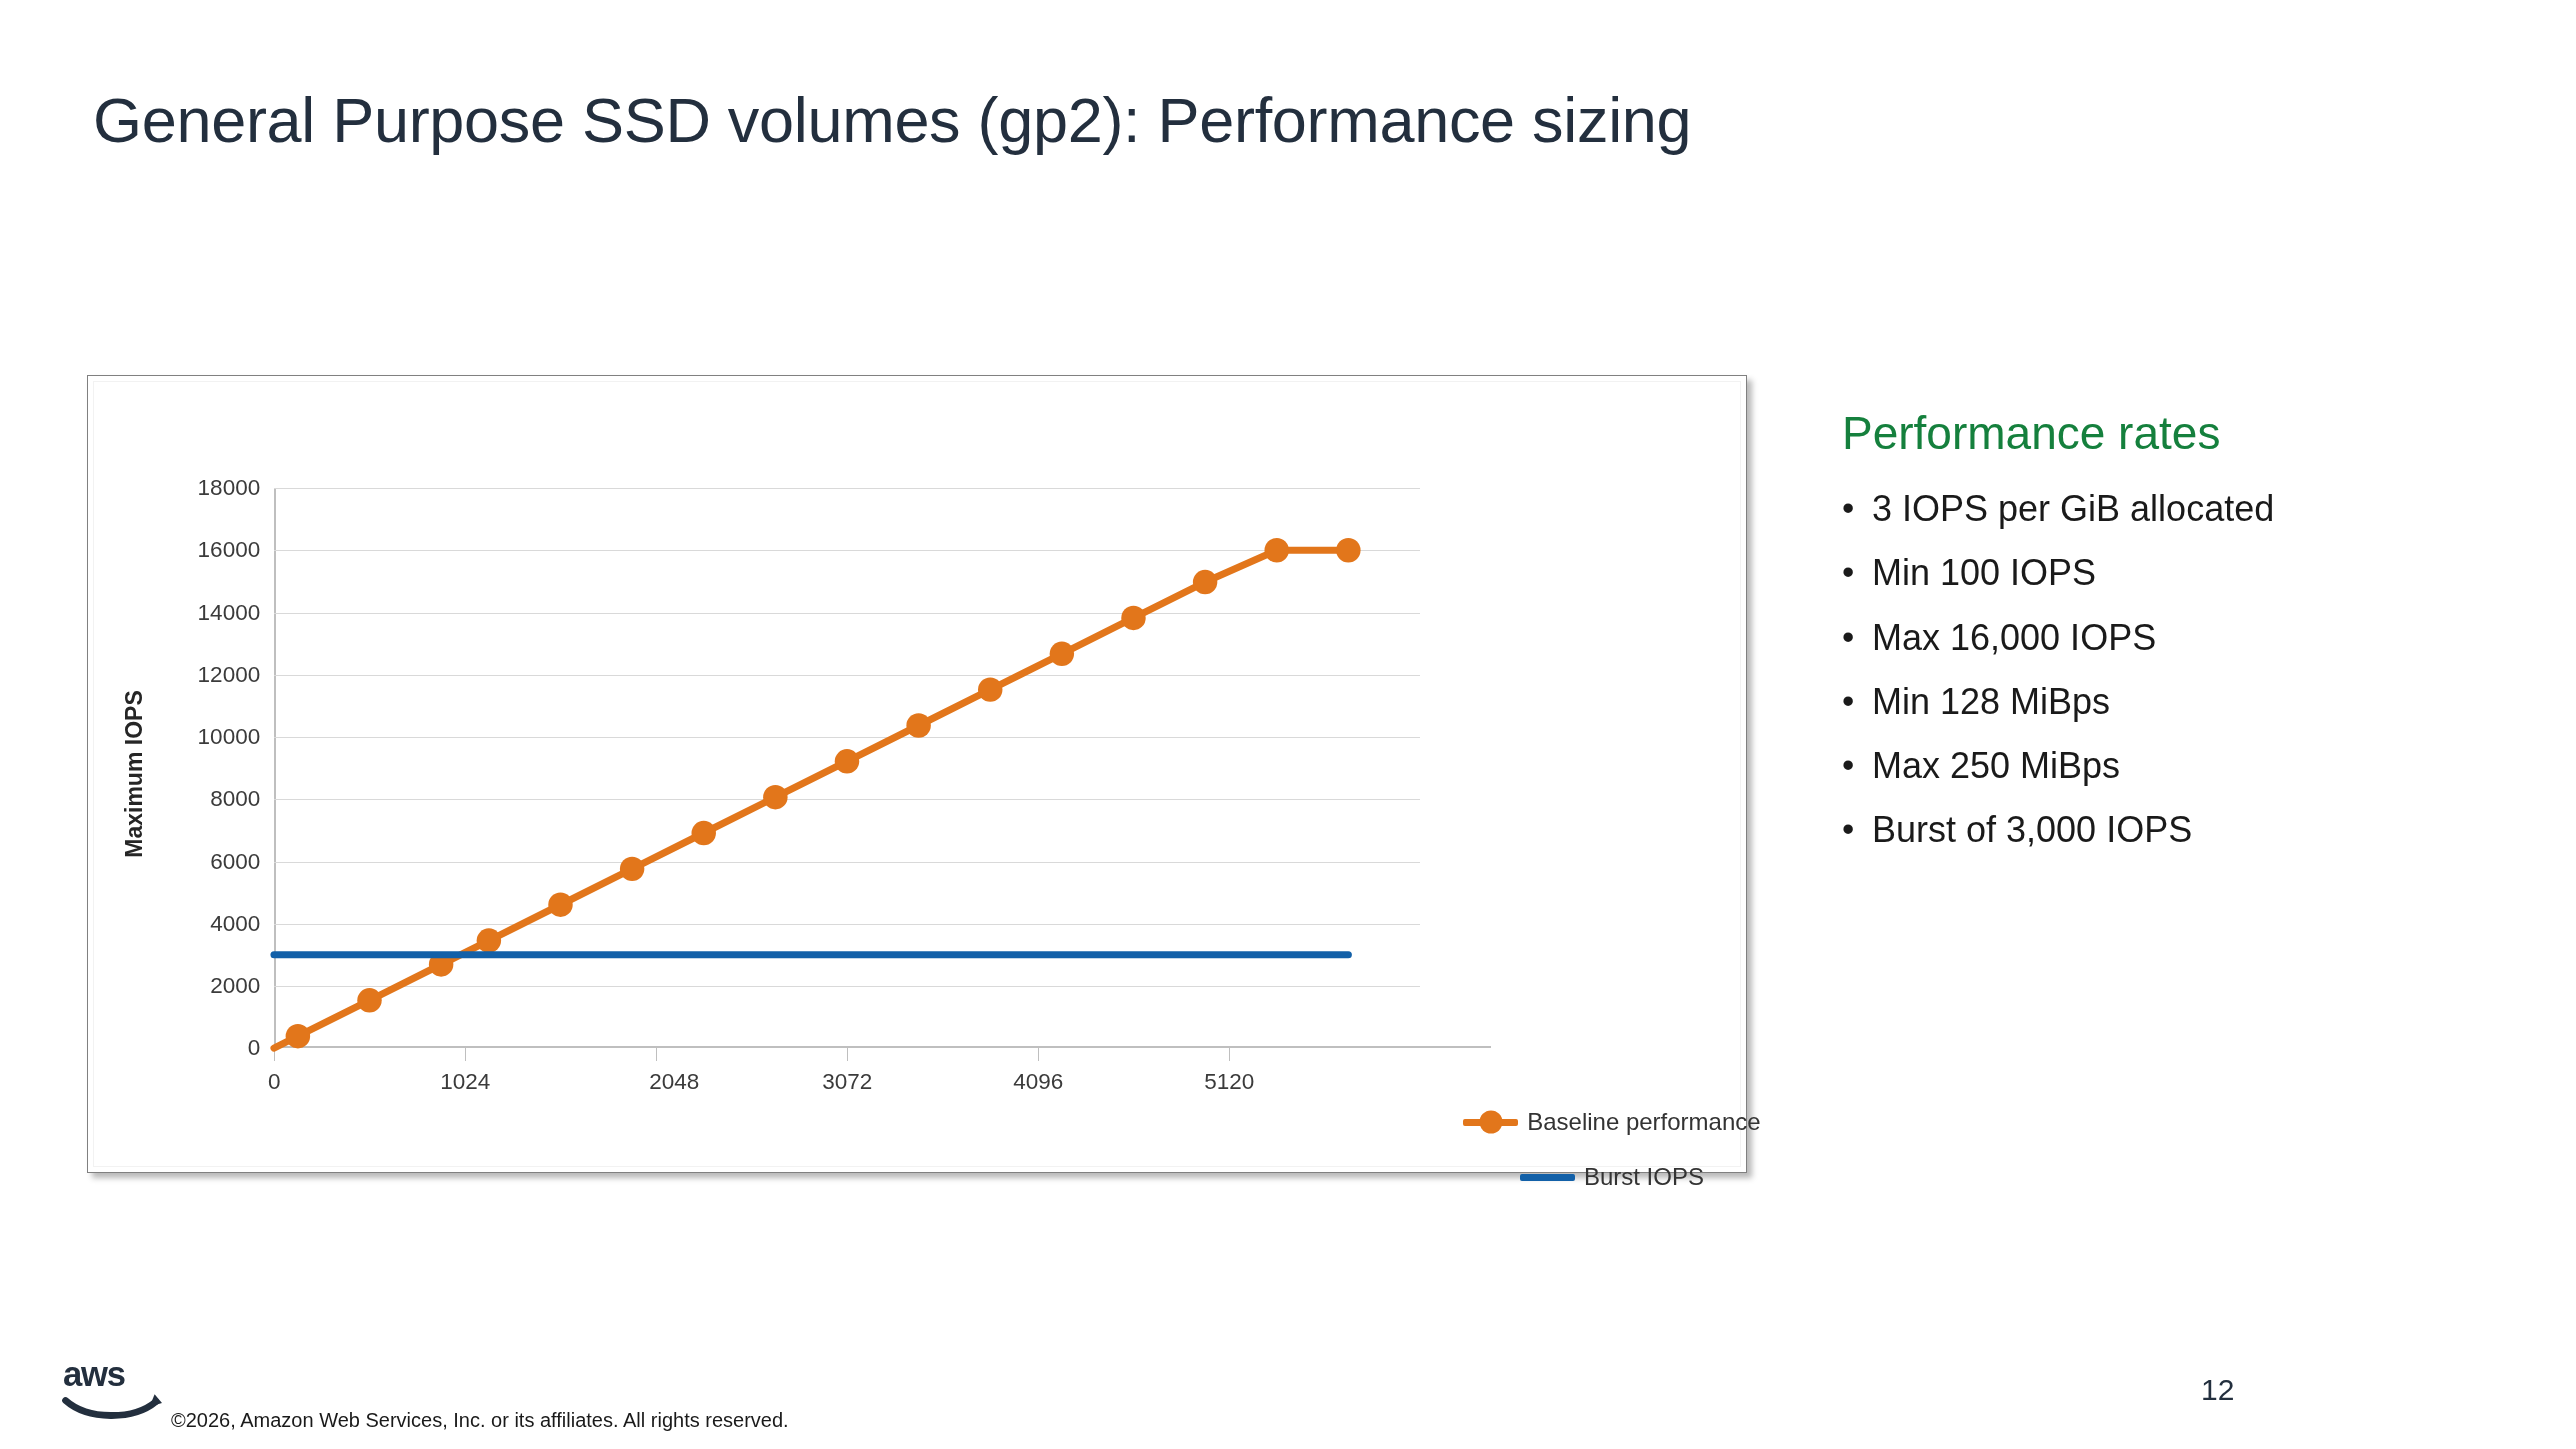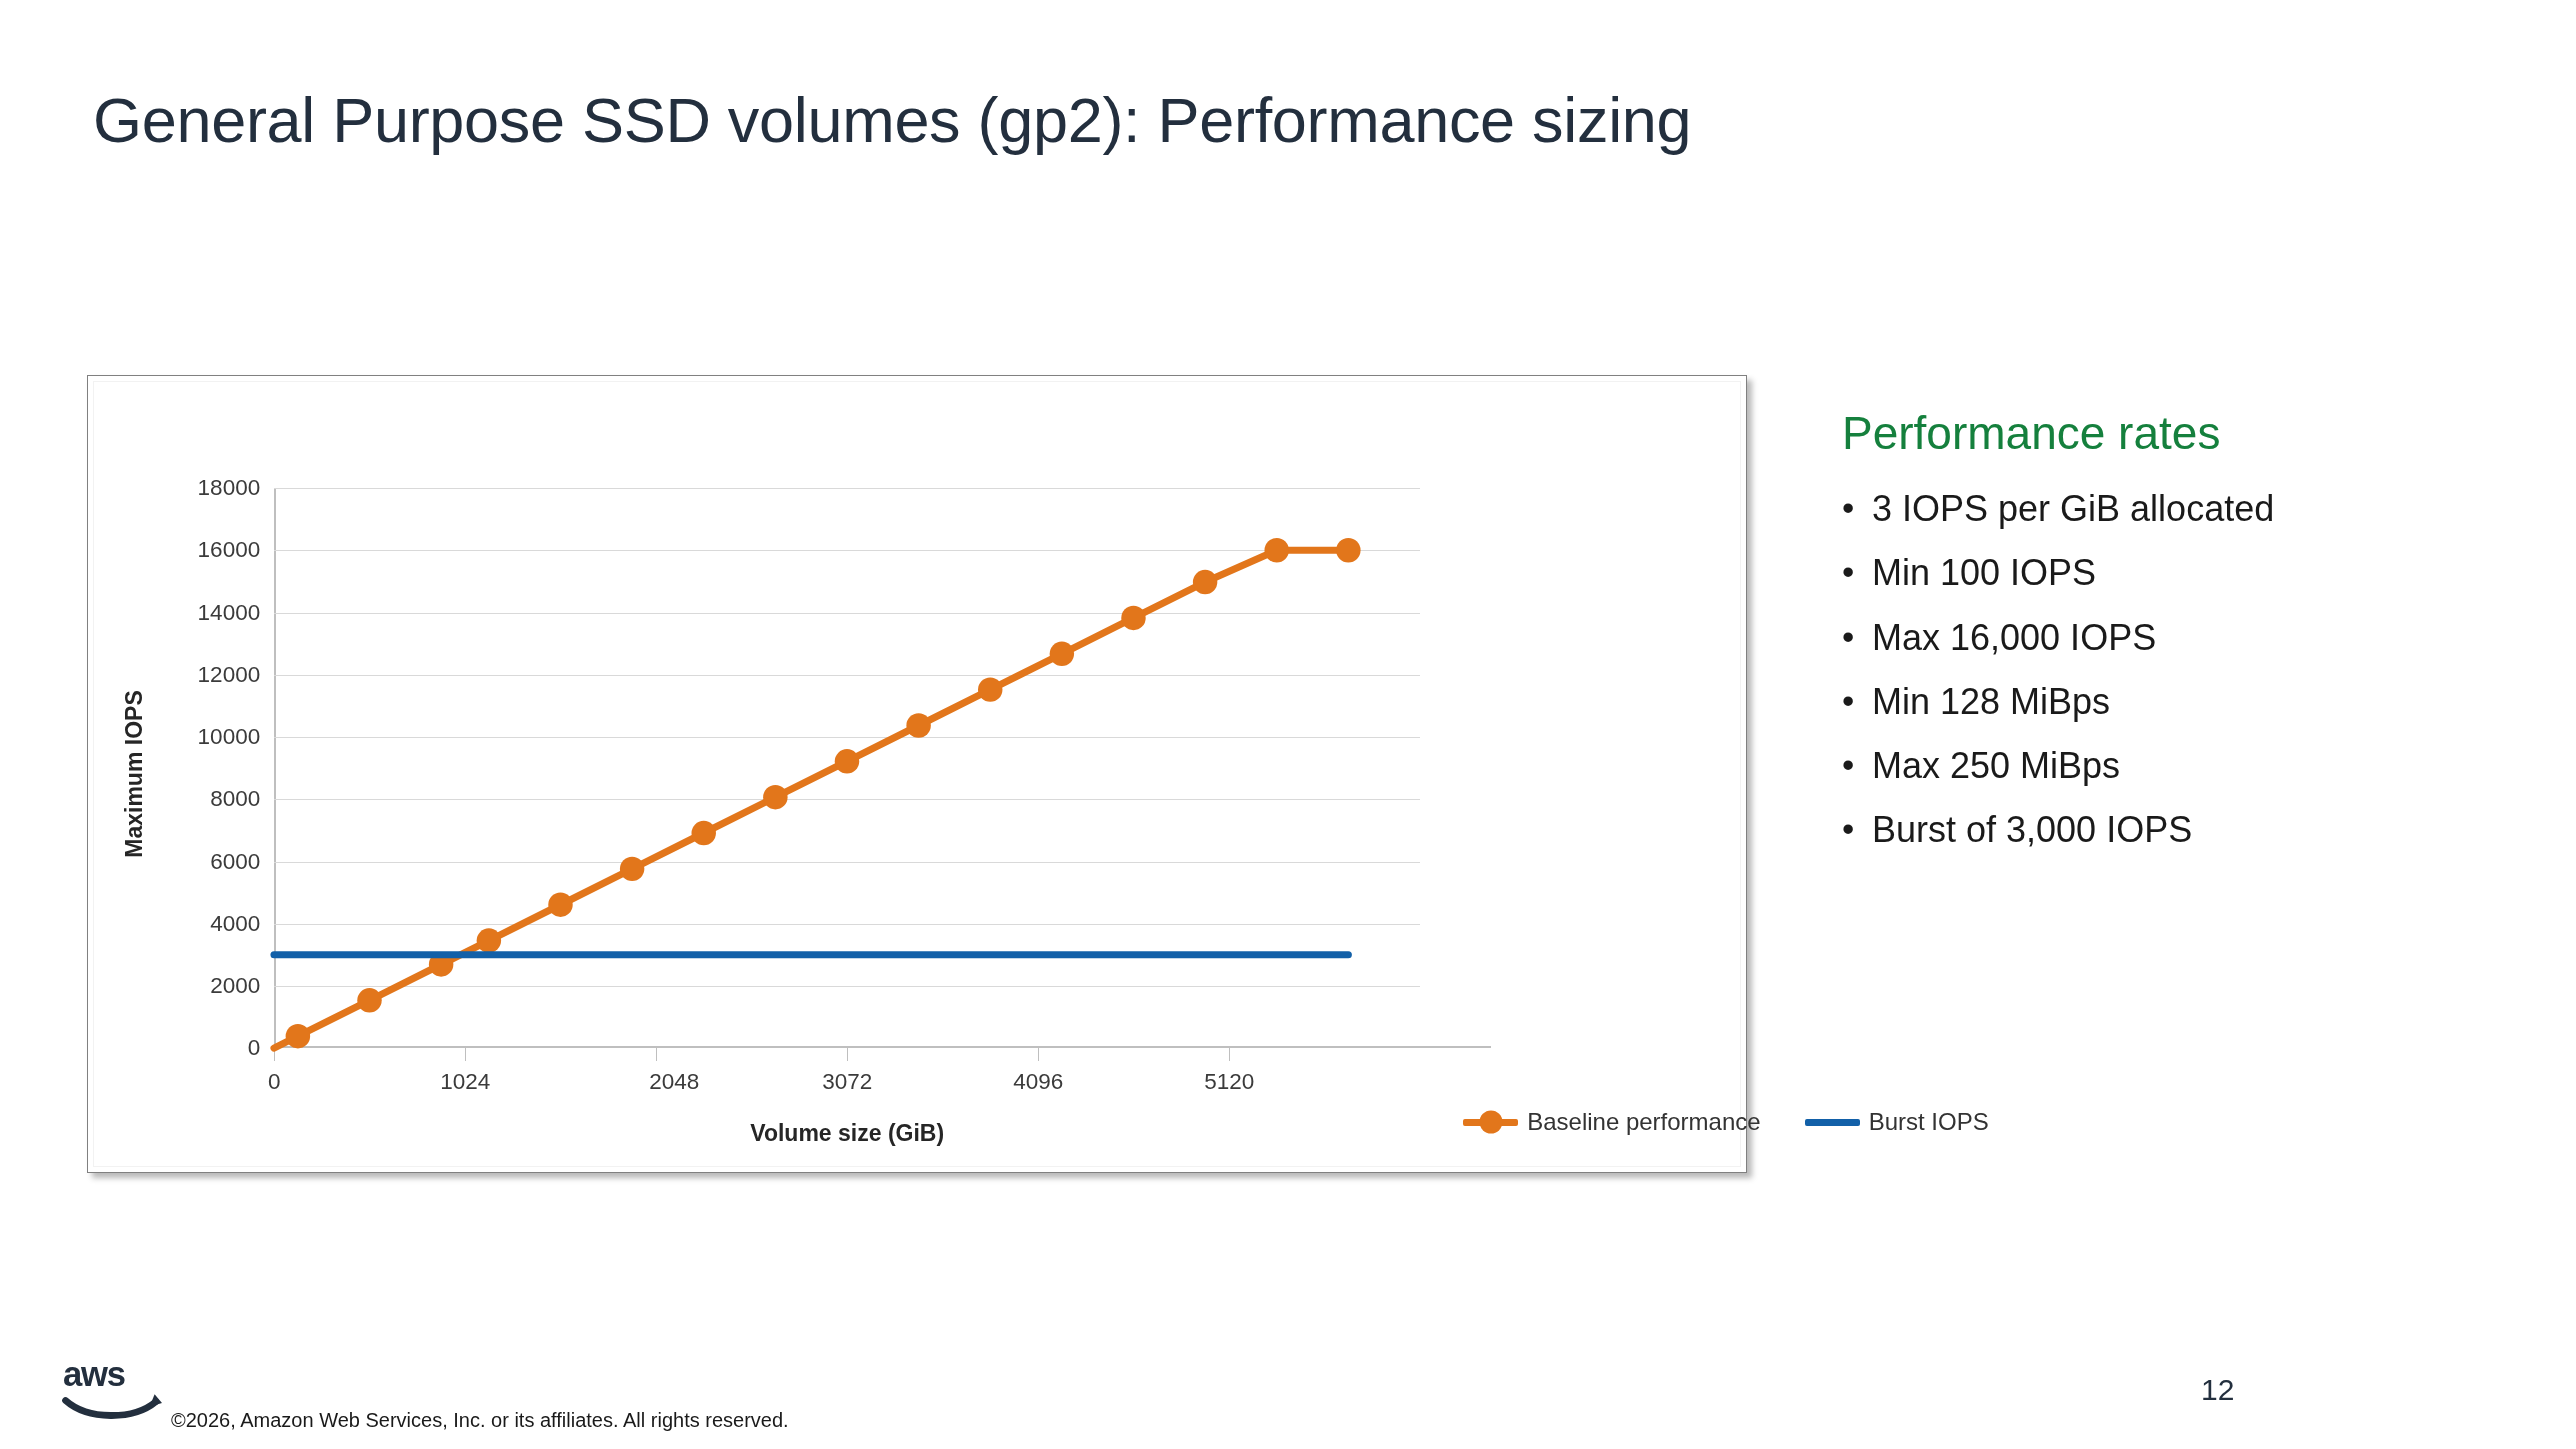--- a/index.html
+++ b/index.html
@@ -88,21 +88,21 @@
     top:738px;
     text-align:center;
     font-size:23px; font-weight:bold; color:#262626;
   }
   #series-svg { position:absolute; inset:0; overflow:visible; }
 
   
   #chart-legend {
     position:absolute;
     left:1369px; top:726px;
-    display:flex; flex-direction:row; gap:44px;align-items:center;
+    display:flex; flex-direction:column; gap:27px;align-items:center;
   }
   .legend-item { display:flex; align-items:center; gap:9px; }
   .legend-swatch { width:55px; height:7px; border-radius:1.9px; position:relative; }
   .legend-swatch .dot {
     position:absolute; left:50%; top:50%;
     width:23px; height:23px; border-radius:50%;
     transform:translate(-50%,-50%);
   }
   .legend-label { font-size:24px; color:#333333; white-space:nowrap; }
 
@@ -201,21 +201,20 @@
           <circle cx="1112.5" cy="313.19999999999993" r="19" fill="#E2761B"></circle>
           <circle cx="1223.75" cy="257.52" r="19" fill="#E2761B"></circle>
           <circle cx="1335" cy="201.84000000000003" r="19" fill="#E2761B"></circle>
           <circle cx="1446.25" cy="146.16000000000008" r="19" fill="#E2761B"></circle>
           <circle cx="1557.5" cy="96.66666666666674" r="19" fill="#E2761B"></circle>
           <circle cx="1668.75" cy="96.66666666666674" r="19" fill="#E2761B"></circle>
           <polyline points="0,725 1668.75,725" fill="none" stroke="#1260A8" stroke-width="11" stroke-linejoin="round" stroke-linecap="round"></polyline>
         </svg>
     </div>
 
-    <div id="x-axis-title">Volume size (GiB)</div>
 
     <div id="chart-legend">
         <div class="legend-item">
           <span class="legend-swatch" style="background: rgb(226, 118, 27);">
             <span class="dot" style="background: rgb(226, 118, 27);"></span>
           </span>
           <span class="legend-label">Baseline performance</span>
         </div>
         <div class="legend-item">
           <span class="legend-swatch" style="background: rgb(18, 96, 168);"></span>

